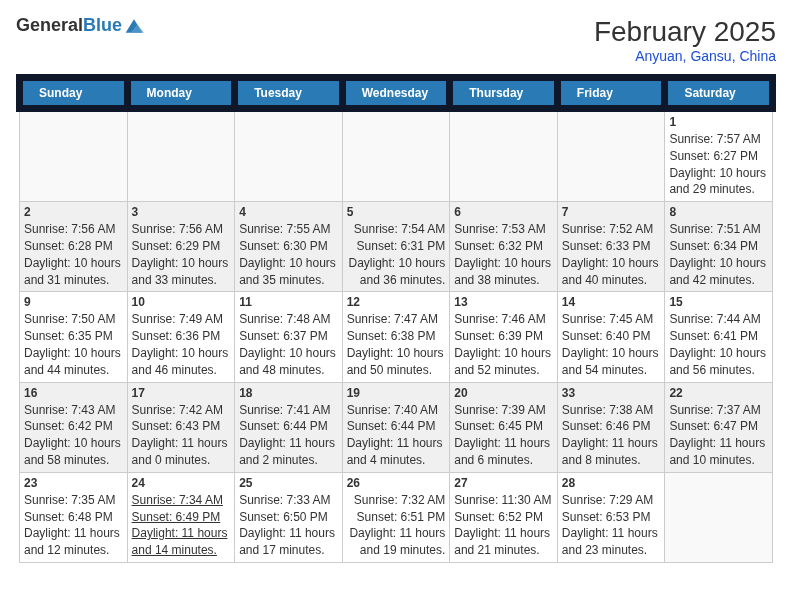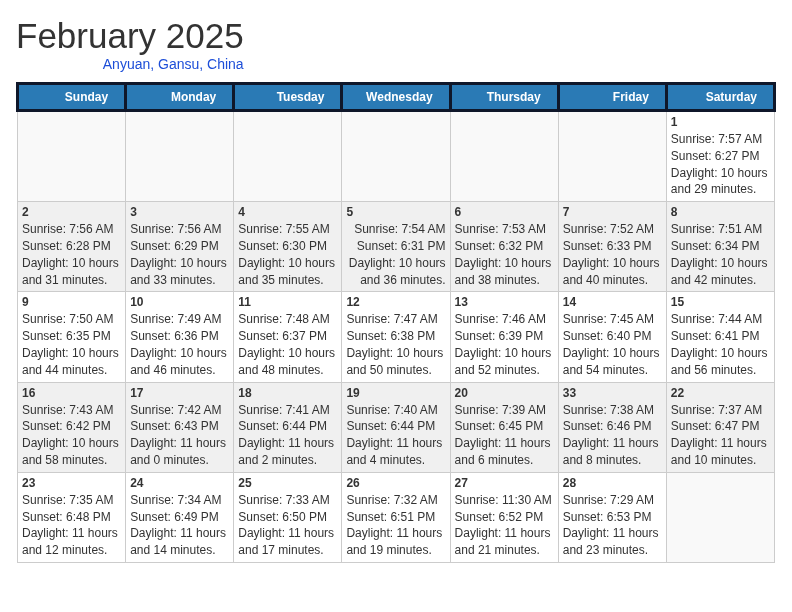--- a/index.html
+++ b/index.html
@@ -34,41 +34,41 @@
     .logo-general { color: #333; }
     .logo-icon {
       width: 20px;
       height: 20px;
       margin-left: 2px;
     }
     .title-block {
       text-align: right;
     }
     .month-year {
-      font-size: 35px;
+      font-size: 28px;
       color: #333;
       font-weight: normal;
     }
     .location {
       font-size: 14px;
       color: #1d4ed8;
     }
     .calendar {
       width: 100%;
       border-collapse: collapse;
       table-layout: fixed;
     }
     .calendar th {
       background: #2a7ab5;
       color: #fff;
       font-size: 12px;
       font-weight: bold;
       padding: 5px 16px;
-      text-align: right;
-      border: 3px solid #0f172a;
+      text-align: left;
+      border: 7px solid #0f172a;
     }
     .calendar td {
       border: 1px solid #ccc;
       vertical-align: top;
       padding: 3px 4px;
       font-size: 9.5px;
       color: #333;
       height: 85px;
       background: #fff;
     }
@@ -88,20 +88,33 @@
     }
     .row-shade td {
       background: #f0f0f0;
     }
   </style>
 </head>
 <body>
 
 <div class="page">
   <div class="header">
+    <div class="logo">
+      <div>
+        <div style="display:flex;align-items:center;">
+          <span class="logo-text">
+            <span class="logo-general">General</span><span style="color:#2a7ab5;font-size:18px;font-weight:bold;">Blue</span>
+          </span>
+          <svg class="logo-icon" viewBox="0 0 24 20" fill="none" xmlns="http://www.w3.org/2000/svg">
+            <polygon points="2,18 12,2 22,18" fill="#2a7ab5"></polygon>
+            <polygon points="8,18 16,8 24,18" fill="#5ba0d0" opacity="0.7"></polygon>
+          </svg>
+        </div>
+      </div>
+    </div>
     <div class="title-block">
       <div class="month-year">February 2025</div>
       <div class="location">Anyuan, Gansu, China</div>
     </div>
   </div>
 
   <table class="calendar">
     <thead>
       <tr>
         <th>Sunday</th>
@@ -262,33 +275,33 @@
         </tr>
         <tr>
           <td>
             <span class="day-num">23</span>
             <div class="day-info" style="white-space: pre-line;">Sunrise: 7:35 AM
 Sunset: 6:48 PM
 Daylight: 11 hours and 12 minutes.</div>
           </td>
           <td>
             <span class="day-num">24</span>
-            <div class="day-info" style="white-space: pre-line;">Sunrise: 7:34 AM
+            <div class="day-info" style="white-space: pre-line; text-decoration: underline;">Sunrise: 7:34 AM
 Sunset: 6:49 PM
 Daylight: 11 hours and 14 minutes.</div>
           </td>
           <td>
             <span class="day-num">25</span>
             <div class="day-info" style="white-space: pre-line;">Sunrise: 7:33 AM
 Sunset: 6:50 PM
 Daylight: 11 hours and 17 minutes.</div>
           </td>
           <td>
             <span class="day-num">26</span>
-            <div class="day-info" style="white-space: pre-line;">Sunrise: 7:32 AM
+            <div class="day-info" style="white-space: pre-line; text-align: right;">Sunrise: 7:32 AM
 Sunset: 6:51 PM
 Daylight: 11 hours and 19 minutes.</div>
           </td>
           <td>
             <span class="day-num">27</span>
             <div class="day-info" style="white-space: pre-line;">Sunrise: 11:30 AM
 Sunset: 6:52 PM
 Daylight: 11 hours and 21 minutes.</div>
           </td>
           <td>

